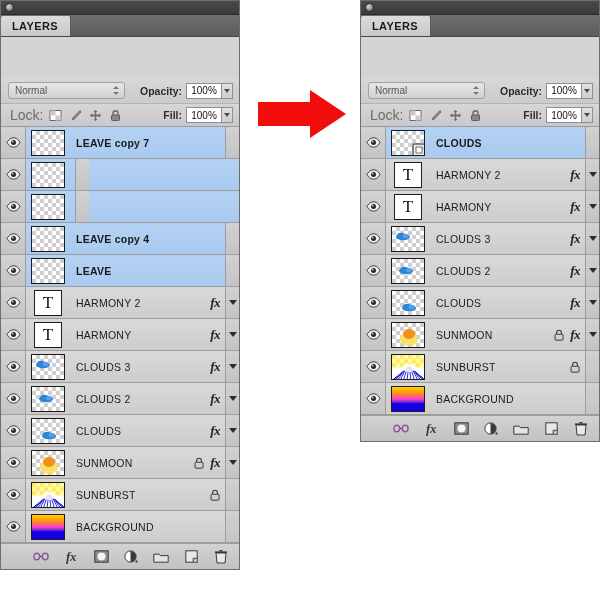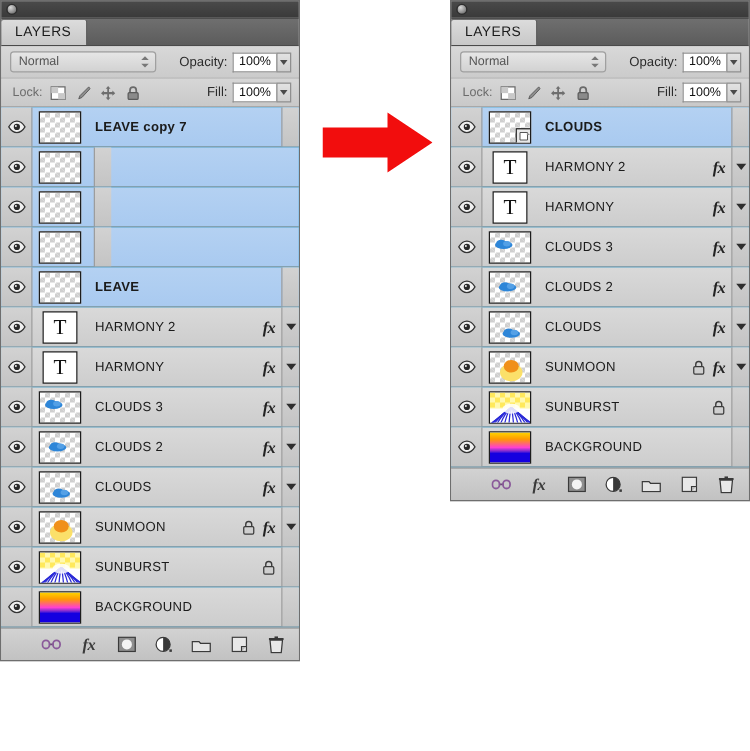--- a/index.html
+++ b/index.html
@@ -36,32 +36,32 @@
   .tabstrip{
     height:21px;
     background:linear-gradient(to bottom,#6f6f6f,#5c5c5c);
     border-bottom:1px solid #4a4a4a;
     display:flex;align-items:flex-end;
   }
   .tab{
     height:20px;line-height:20px;
     padding:0 12px 0 11px;
     background:linear-gradient(to bottom,#dcdcdc,#c8c8c8);
-    color:#1a1a1a;font-size:11px;font-weight:normal;
+    color:#1a1a1a;font-size:11px;font-weight:bold;
     letter-spacing:.4px;
     border-right:1px solid #5a5a5a;
     border-top-left-radius:2px;border-top-right-radius:2px;
   }
 
   
   .optrow{
     height:26px;display:flex;align-items:center;
     background:linear-gradient(to bottom,#d8d8d8,#cbcbcb);
     border-bottom:1px solid #b4b4b4;
-    padding:0 6px 0 7px;box-sizing:border-box;
+    padding:0 6px 0 7px;box-sizing:border-box;margin-top:41px;
   }
   .blendsel{
     width:117px;height:17px;box-sizing:border-box;
     background:linear-gradient(to bottom,#e6e6e6,#d2d2d2);
     border:1px solid #a0a0a0;border-radius:3px;
     display:flex;align-items:center;
     padding:0 4px 0 6px;
     font-size:10px;color:#555;
     position:relative;
   }
@@ -69,21 +69,21 @@
   .spin{
     width:7px;height:11px;position:relative;flex:none;
   }
   .spin:before,.spin:after{
     content:"";position:absolute;left:0;border-left:3px solid transparent;border-right:3px solid transparent;
   }
   .spin:before{top:1px;border-bottom:3px solid #777;}
   .spin:after{bottom:1px;border-top:3px solid #777;}
 
   .optlabel{
-    font-size:10.5px;font-weight:normal;color:#2b2b2b;
+    font-size:10.5px;font-weight:bold;color:#2b2b2b;
     margin-left:auto;padding-right:4px;white-space:nowrap;
   }
   .numfield{
     display:flex;align-items:stretch;height:16px;flex:none;
   }
   .numbox{
     width:35px;background:#fff;border:1px solid #8f8f8f;
     border-right:none;
     font-size:10px;color:#111;
     display:flex;align-items:center;justify-content:center;
@@ -101,26 +101,26 @@
     border-top:4px solid #4a4a4a;
   }
 
   
   .lockrow{
     height:23px;display:flex;align-items:center;
     background:linear-gradient(to bottom,#d6d6d6,#c9c9c9);
     border-bottom:1px solid #9a9a9a;
     padding:0 6px 0 9px;box-sizing:border-box;
   }
-  .locklabel{font-size:10px;color:#6b6b6b;margin-right:6px;}
+  .locklabel{font-size:14px;color:#6b6b6b;margin-right:6px;}
   .lockicons{display:flex;align-items:center;gap:7px;}
   .lk{width:13px;height:13px;display:block;}
 
   
-  .layerlist{background:#0ea5e9;}
+  .layerlist{background:#eab308;}
   .row{
     height:32px;display:flex;align-items:center;
     border-bottom:1px solid #9d9d9d;
     background:linear-gradient(to bottom,#d9d9d9,#cdcdcd);
     box-sizing:border-box;position:relative;
   }
   .row.sel{
     background:linear-gradient(to bottom,#b4d1f2,#a9caf0);
   }
   .eyecell{
@@ -281,20 +281,21 @@
         <div class="eyecell">
           <svg width="15" height="11" viewBox="0 0 15 11">
             <path d="M1 5.5C3.2 1.8 5.2 .9 7.5 .9s4.3 .9 6.5 4.6c-2.2 3.7-4.2 4.6-6.5 4.6S3.2 9.2 1 5.5Z" fill="#f0f0f0" stroke="#333" stroke-width="1"></path>
             <circle cx="7.5" cy="5.5" r="2.5" fill="#2a2a2a"></circle>
             <circle cx="6.7" cy="4.7" r=".8" fill="#eee"></circle>
           </svg>
         </div>
         <div class="thumbcell">
           <div class="thumb"></div>
         </div>
+        <div class="namecell">LEAVE copy 4</div>
         <div class="badges"></div>
         <div class="trispace"></div>
       </div>
       <div class="row sel">
         <div class="eyecell">
           <svg width="15" height="11" viewBox="0 0 15 11">
             <path d="M1 5.5C3.2 1.8 5.2 .9 7.5 .9s4.3 .9 6.5 4.6c-2.2 3.7-4.2 4.6-6.5 4.6S3.2 9.2 1 5.5Z" fill="#f0f0f0" stroke="#333" stroke-width="1"></path>
             <circle cx="7.5" cy="5.5" r="2.5" fill="#2a2a2a"></circle>
             <circle cx="6.7" cy="4.7" r=".8" fill="#eee"></circle>
           </svg>

